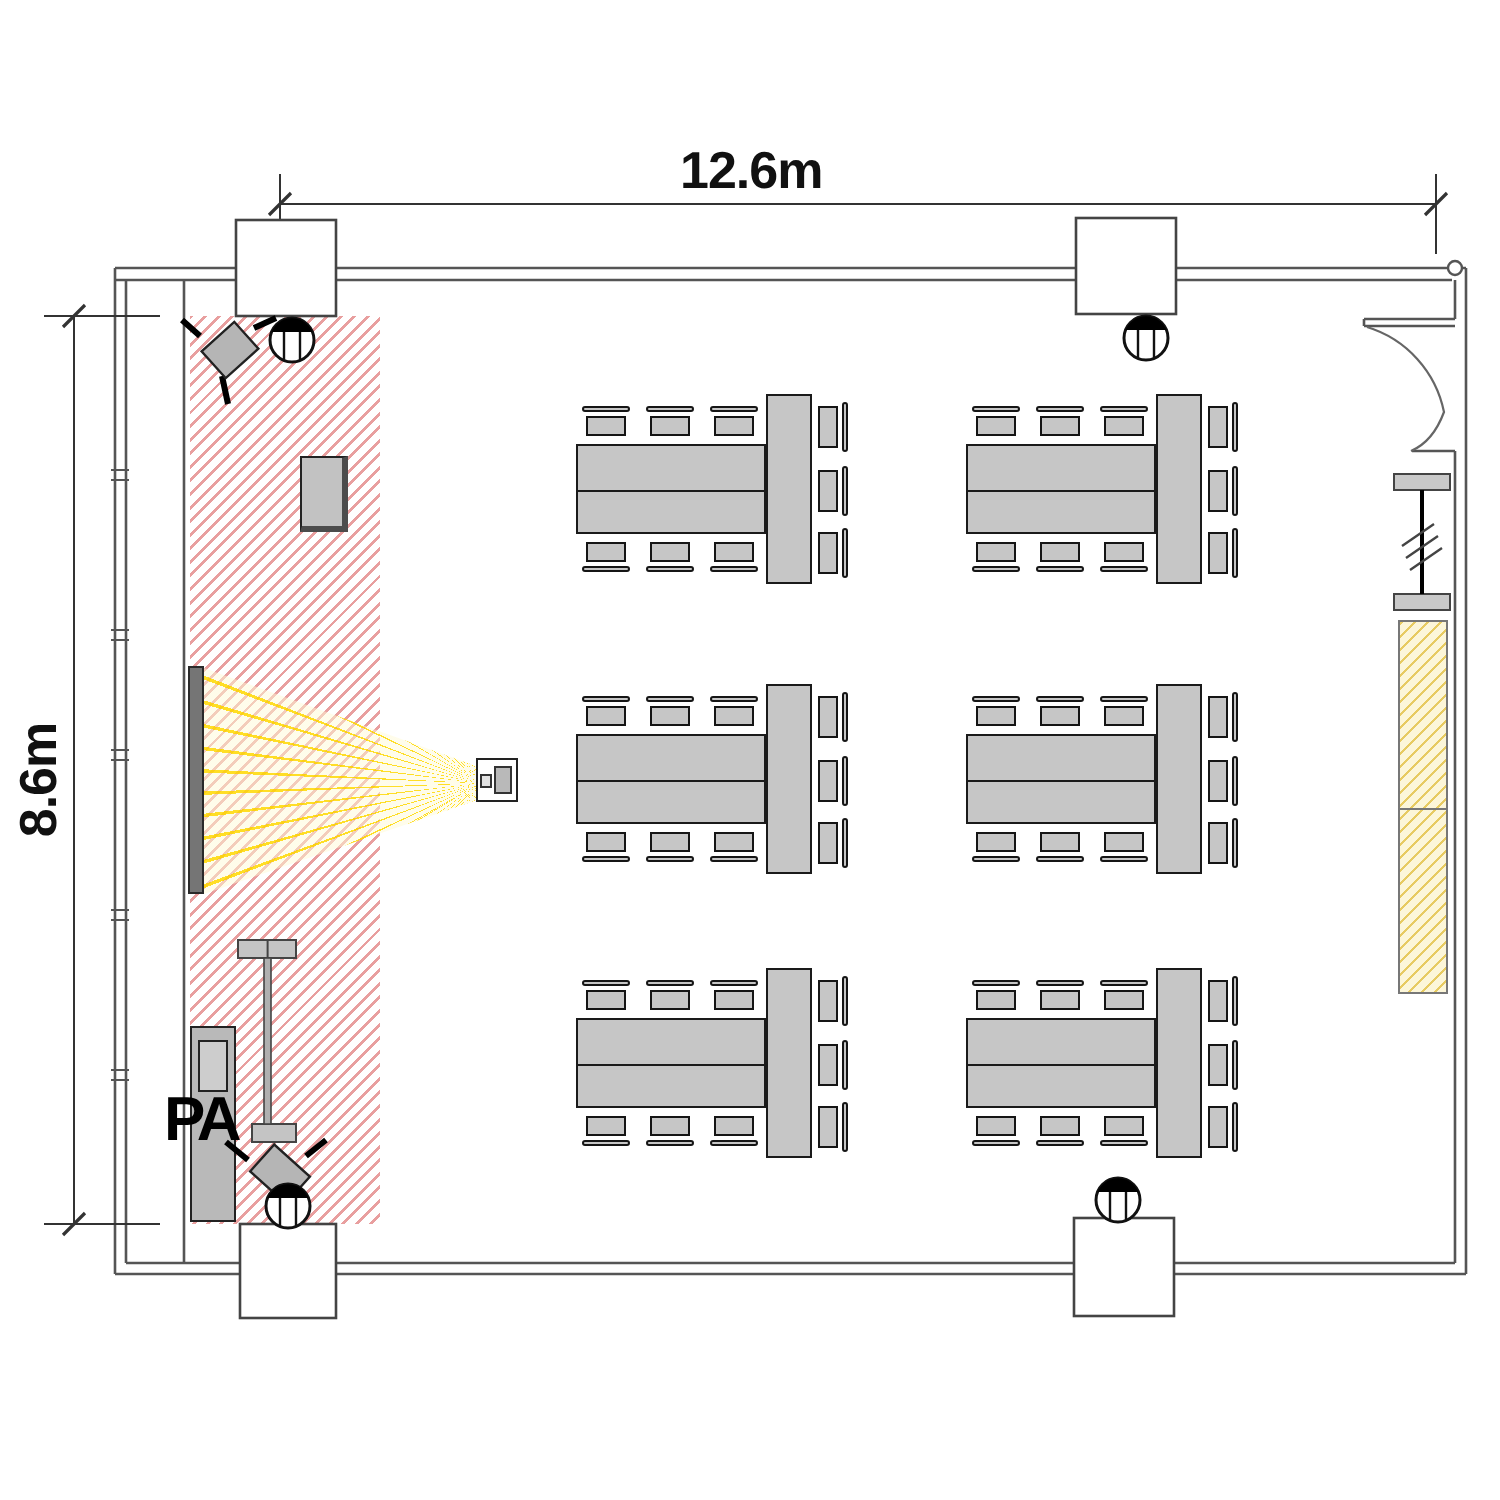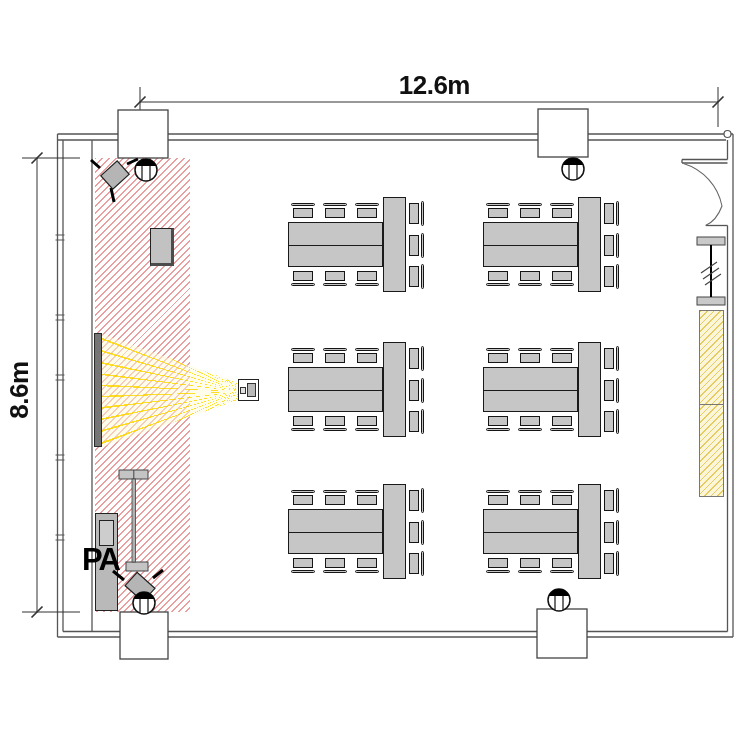--- a/index.html
+++ b/index.html
@@ -50,21 +50,21 @@
   .chair.top .back{left:0;top:0;width:24px;height:3px;}
   .chair.top .seat{left:2px;top:5px;width:20px;height:10px;}
   .chair.bottom .back{left:0;bottom:0;width:24px;height:3px;}
   .chair.bottom .seat{left:2px;bottom:5px;width:20px;height:10px;}
   .chair.right .back{right:0;top:0;width:3px;height:25px;}
   .chair.right .seat{right:5px;top:2px;width:10px;height:21px;}
 
   svg.lines{position:absolute;left:0;top:0;z-index:5;pointer-events:none;}
 
   
-  .dim-top{position:absolute;left:340px;top:70px;width:130px;z-index:6;text-align:right;
+  .dim-top{position:absolute;left:340px;top:70px;width:130px;z-index:6;text-align:left;
     font-size:26px;font-weight:bold;color:#111;letter-spacing:-.5px;}
   .dim-left{position:absolute;left:-20px;top:376px;width:76px;height:28px;z-index:6;text-align:center;
     font-size:26px;font-weight:bold;color:#111;letter-spacing:-.5px;transform:rotate(-90deg);}
   .pa-label{position:absolute;left:82px;top:542px;z-index:6;
     font-size:31px;font-weight:bold;color:#000;letter-spacing:-2px;}
 </style>
 </head>
 <body>
 
 <div class="plan">

